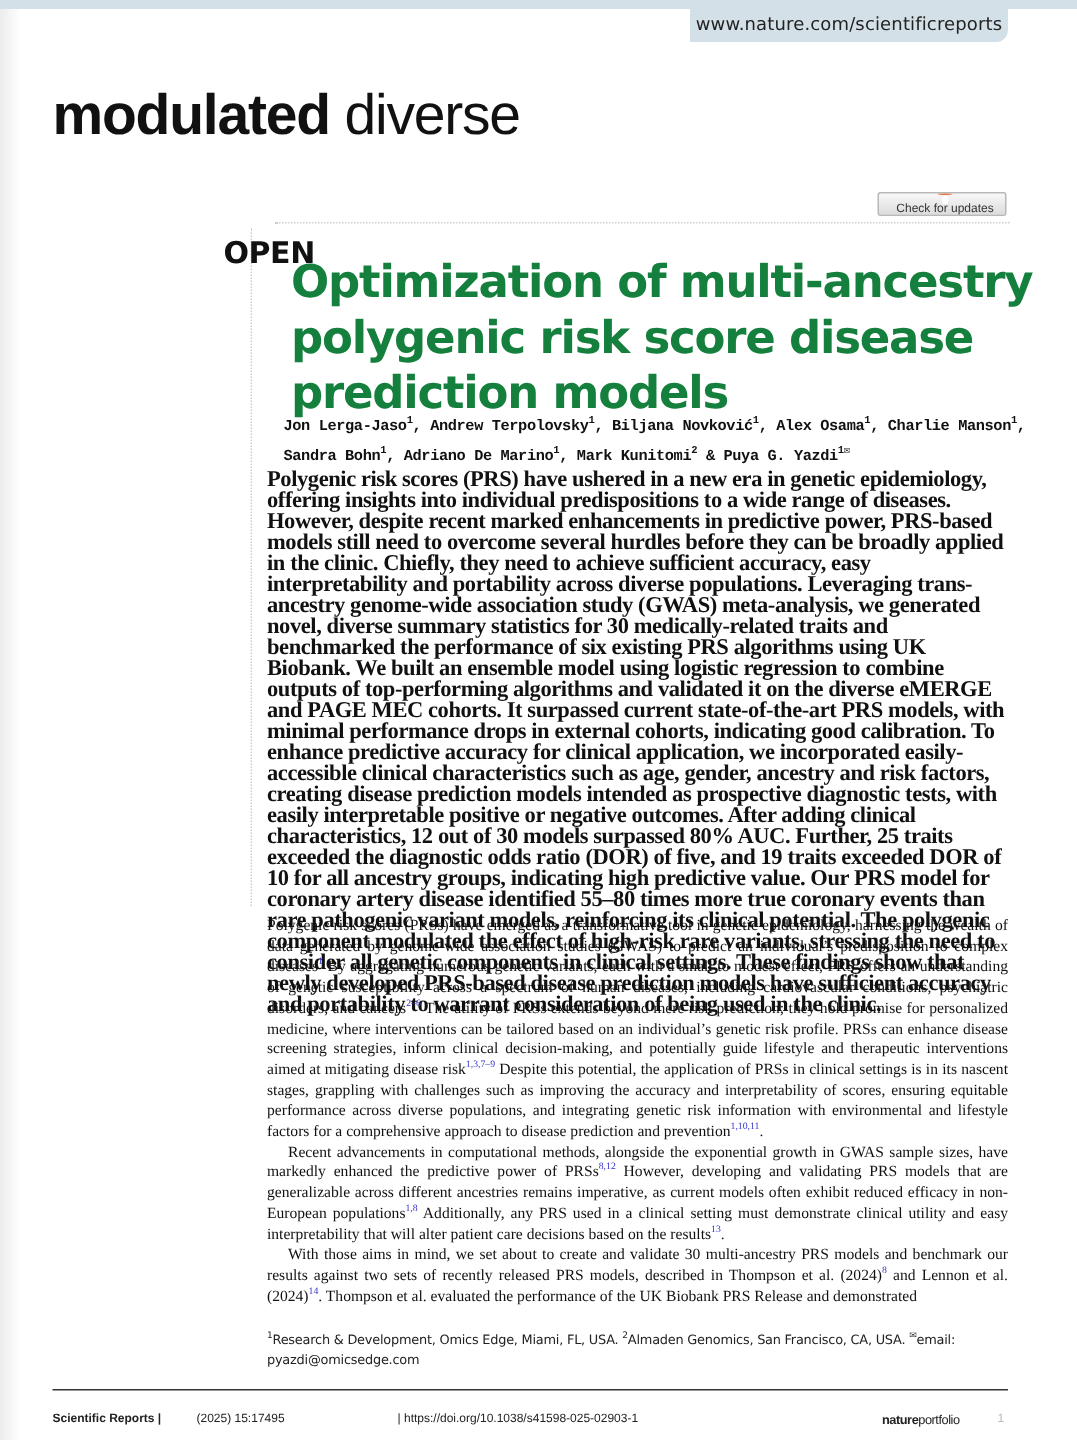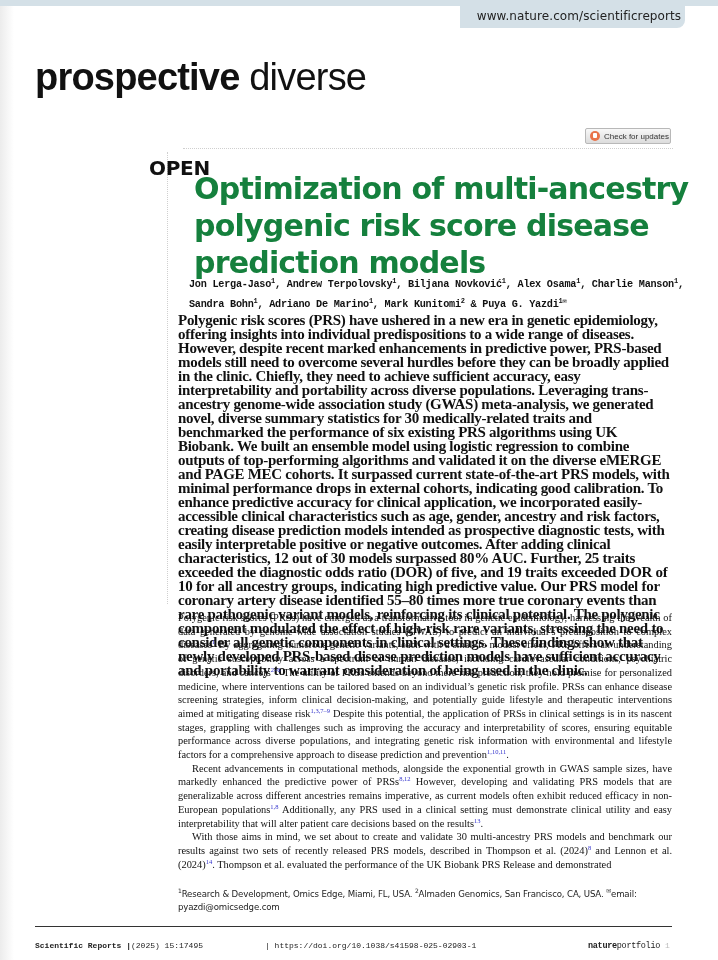--- a/index.html
+++ b/index.html
@@ -14,34 +14,34 @@
     background: linear-gradient(to right, #ececec, #ffffff);
   }
   .top-bar {
     position: absolute; left: 0; top: 0; width: 718px; height: 6px;
     background: #d4e0e7;
   }
   .url-tab {
     position: absolute; left: 460px; top: 4px; width: 212px; height: 24px;
     background: #d4e0e7; border-bottom-right-radius: 8px;
     font-family: "DejaVu Sans", sans-serif; font-size: 12px; color: #222;
-    line-height: 24px; text-align: center; letter-spacing: 0.1px; padding-left: 13px;
+    line-height: 24px; text-align: center; letter-spacing: 0.1px;
   }
   .journal-logo {
     position: absolute; left: 35px; top: 54px;
     font-family: "Liberation Sans", sans-serif; font-size: 38px; color: #111;
     letter-spacing: -0.8px; line-height: 46px;
   }
   .journal-logo .bold { font-weight: bold; }
   .check-btn {
     position: absolute; left: 585px; top: 128px; width: 86px; height: 16px;
     border: 1px solid #b8b8b8; border-radius: 2px;
     background: linear-gradient(#f8f8f8, #dcdcdc);
     font-family: "Liberation Sans", sans-serif; font-size: 8px; color: #333;
-    display: flex; align-items: center; gap: 4px; padding-left: 4px; box-sizing: border-box;
+    display: flex; align-items: center; gap: 4px; padding-left: 4px; box-sizing: border-box; flex-direction: column;
   }
   .check-icon {
     width: 10px; height: 10px; border-radius: 50%; background: #e8734a;
     display: inline-block; position: relative;
   }
   .check-icon::after {
     content: ""; position: absolute; left: 3px; top: 2px; width: 4px; height: 5px;
     background: #fff; border-radius: 1px;
   }
   .dotted-h {
@@ -87,38 +87,38 @@
     font-family: "DejaVu Sans", sans-serif; font-size: 8.6px; line-height: 13px;
     color: #222; letter-spacing: -0.15px;
   }
   .affiliations sup { font-size: 6px; }
   .footer-rule {
     position: absolute; left: 35px; top: 926px; width: 637px; height: 0;
     border-top: 1px solid #333;
   }
   .footer {
     position: absolute; left: 35px; top: 941px; width: 650px; height: 14px;
-    font-family: Liberation Mono, monospace; font-size: 8px; color: #222;
+    font-family: Liberation Sans, sans-serif; font-size: 8px; color: #222;
   }
   .footer span { position: absolute; top: 0; white-space: nowrap; }
   .f-journal { left: 0; font-weight: bold; }
   .f-year { left: 96px; }
   .f-doi { left: 230px; }
   .f-portfolio { left: 532px; font-size: 8.5px; letter-spacing: -0.3px; margin-left: 21px; }
   .f-portfolio b { font-weight: bold; }
   .f-page { left: 630px; color: #bbb; }
 </style>
 </head>
 <body>
 
 <div class="page-shade"></div>
 <div class="top-bar"></div>
 <div class="url-tab">www.nature.com/scientificreports</div>
 
-<div class="journal-logo"><span class="bold">prospective</span><span> diverse</span></div>
+<div class="journal-logo"><span class="bold">modulated</span><span> diverse</span></div>
 
 <div class="check-btn">
   <span class="check-icon"></span>
   <span>Check for updates</span>
 </div>
 
 <div class="dotted-h"></div>
 <div class="dotted-v"></div>
 
 <div class="open-label">OPEN</div>

